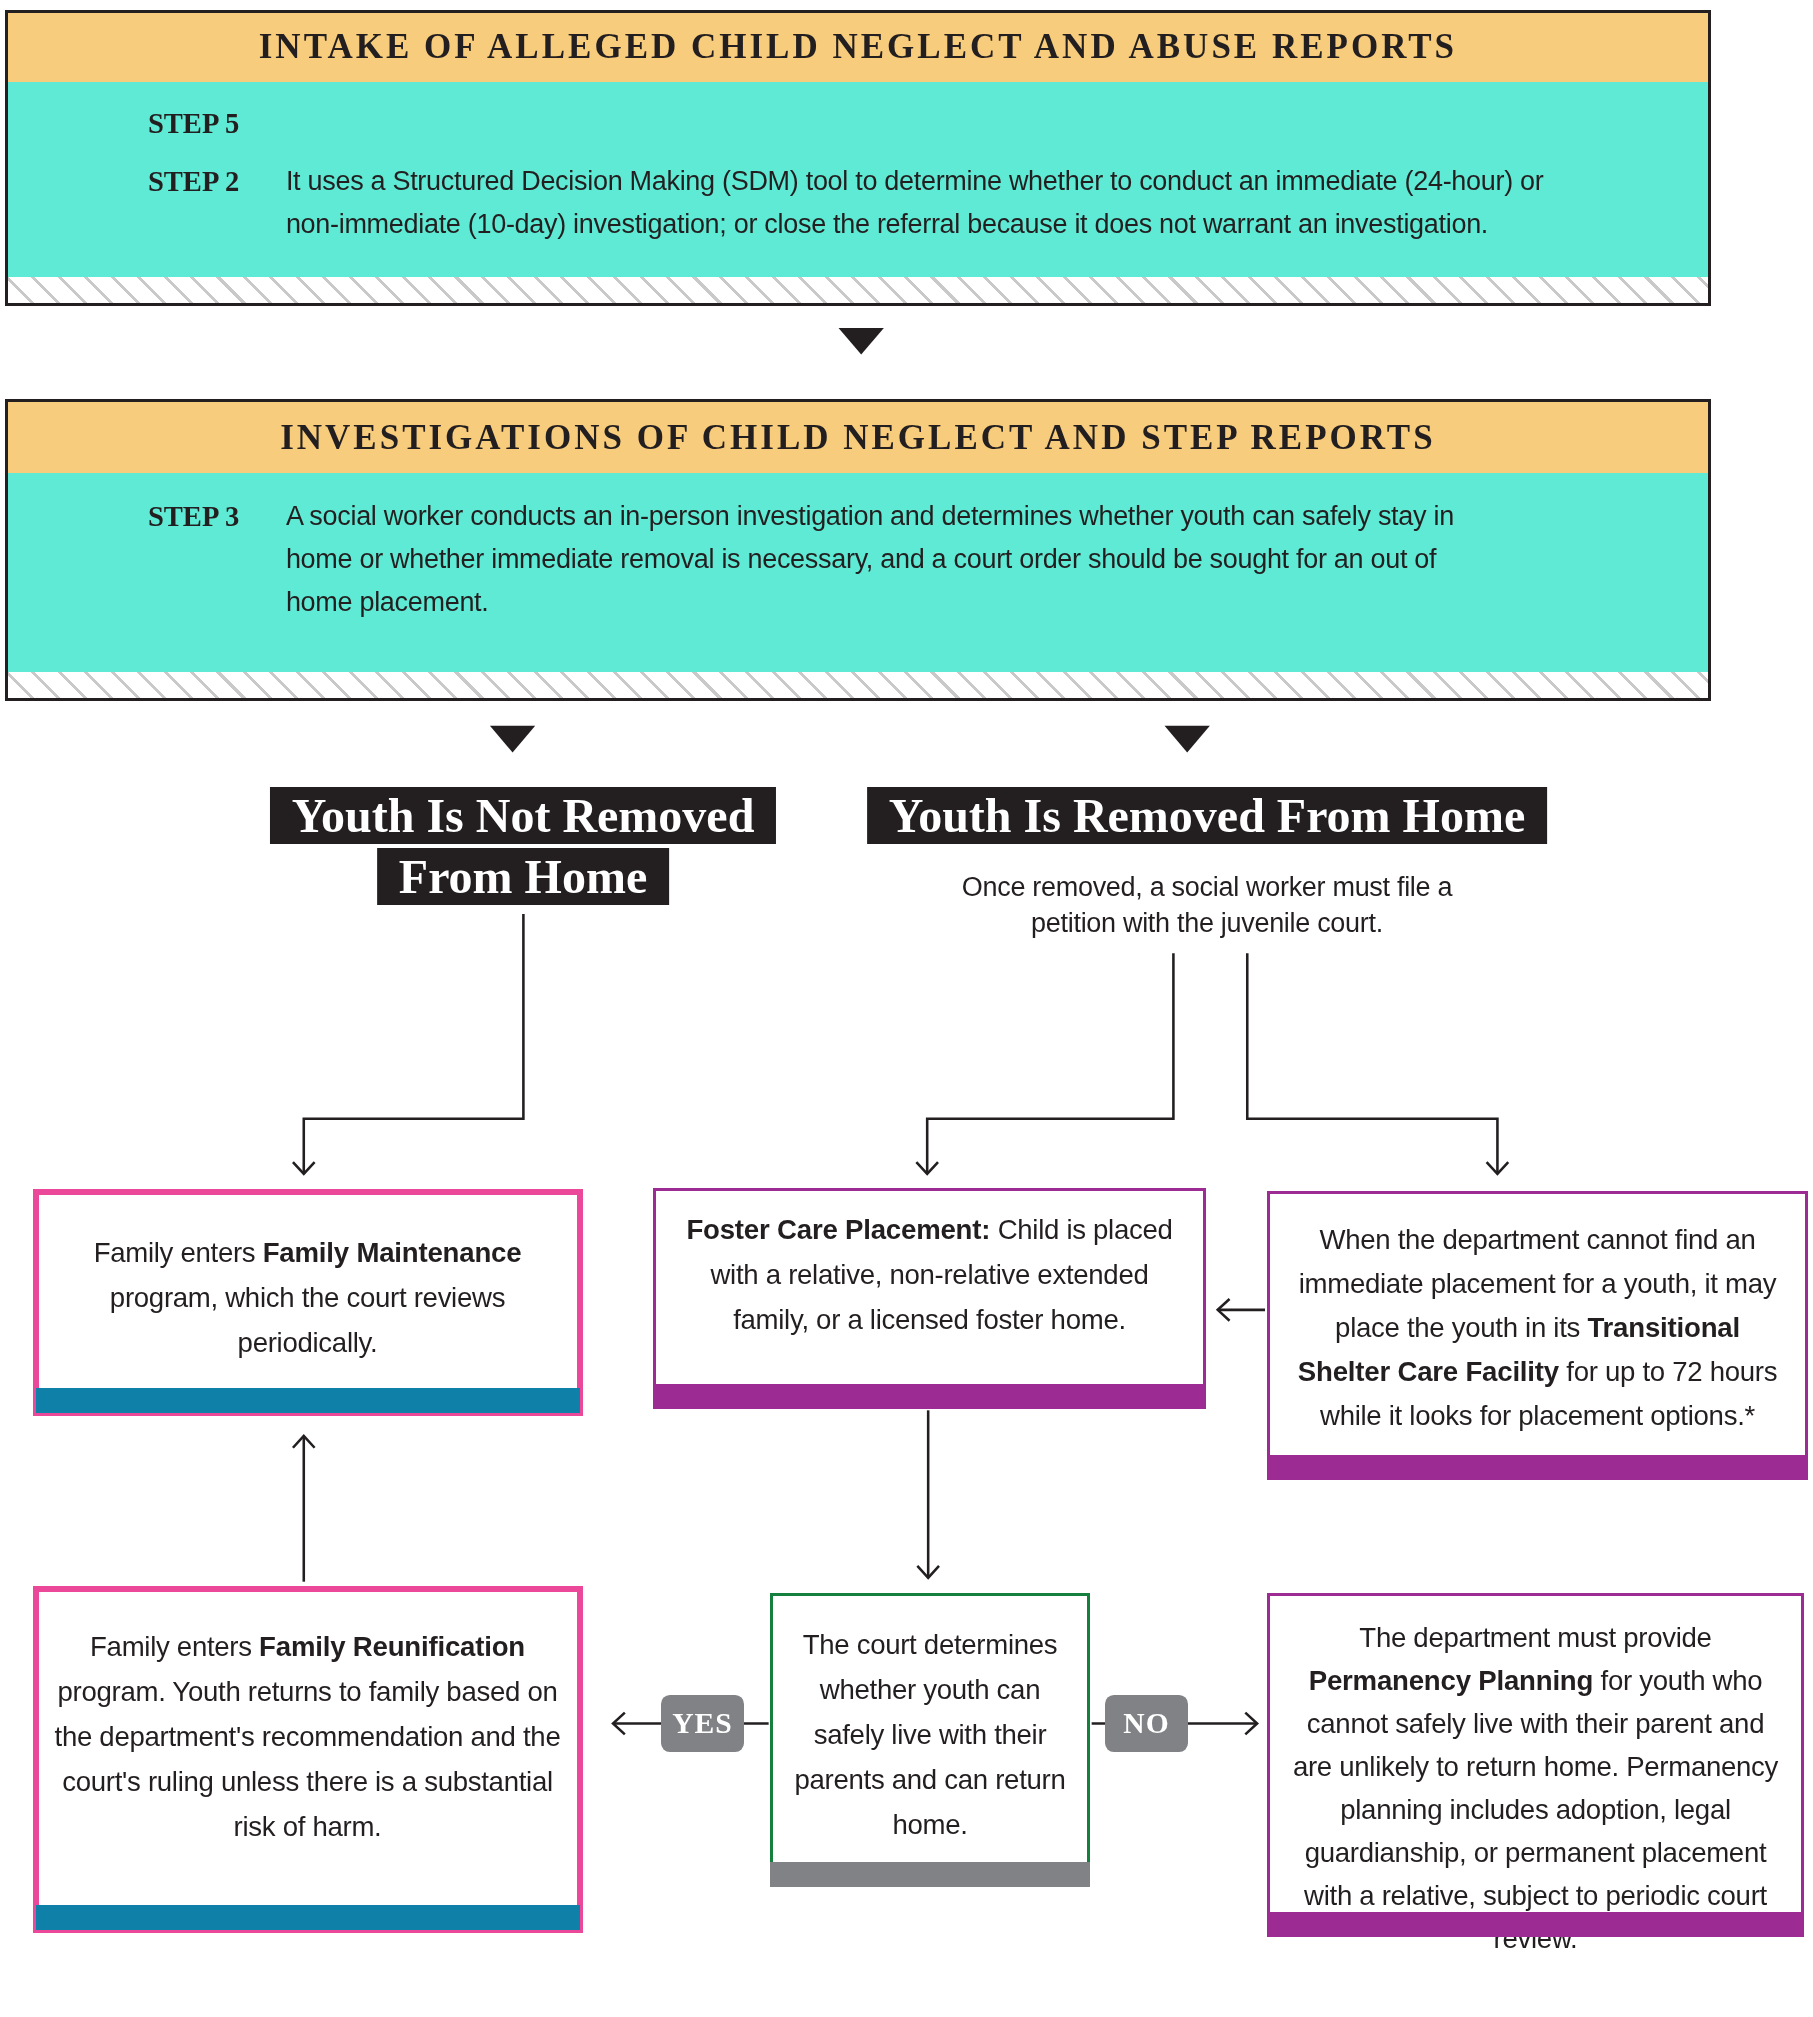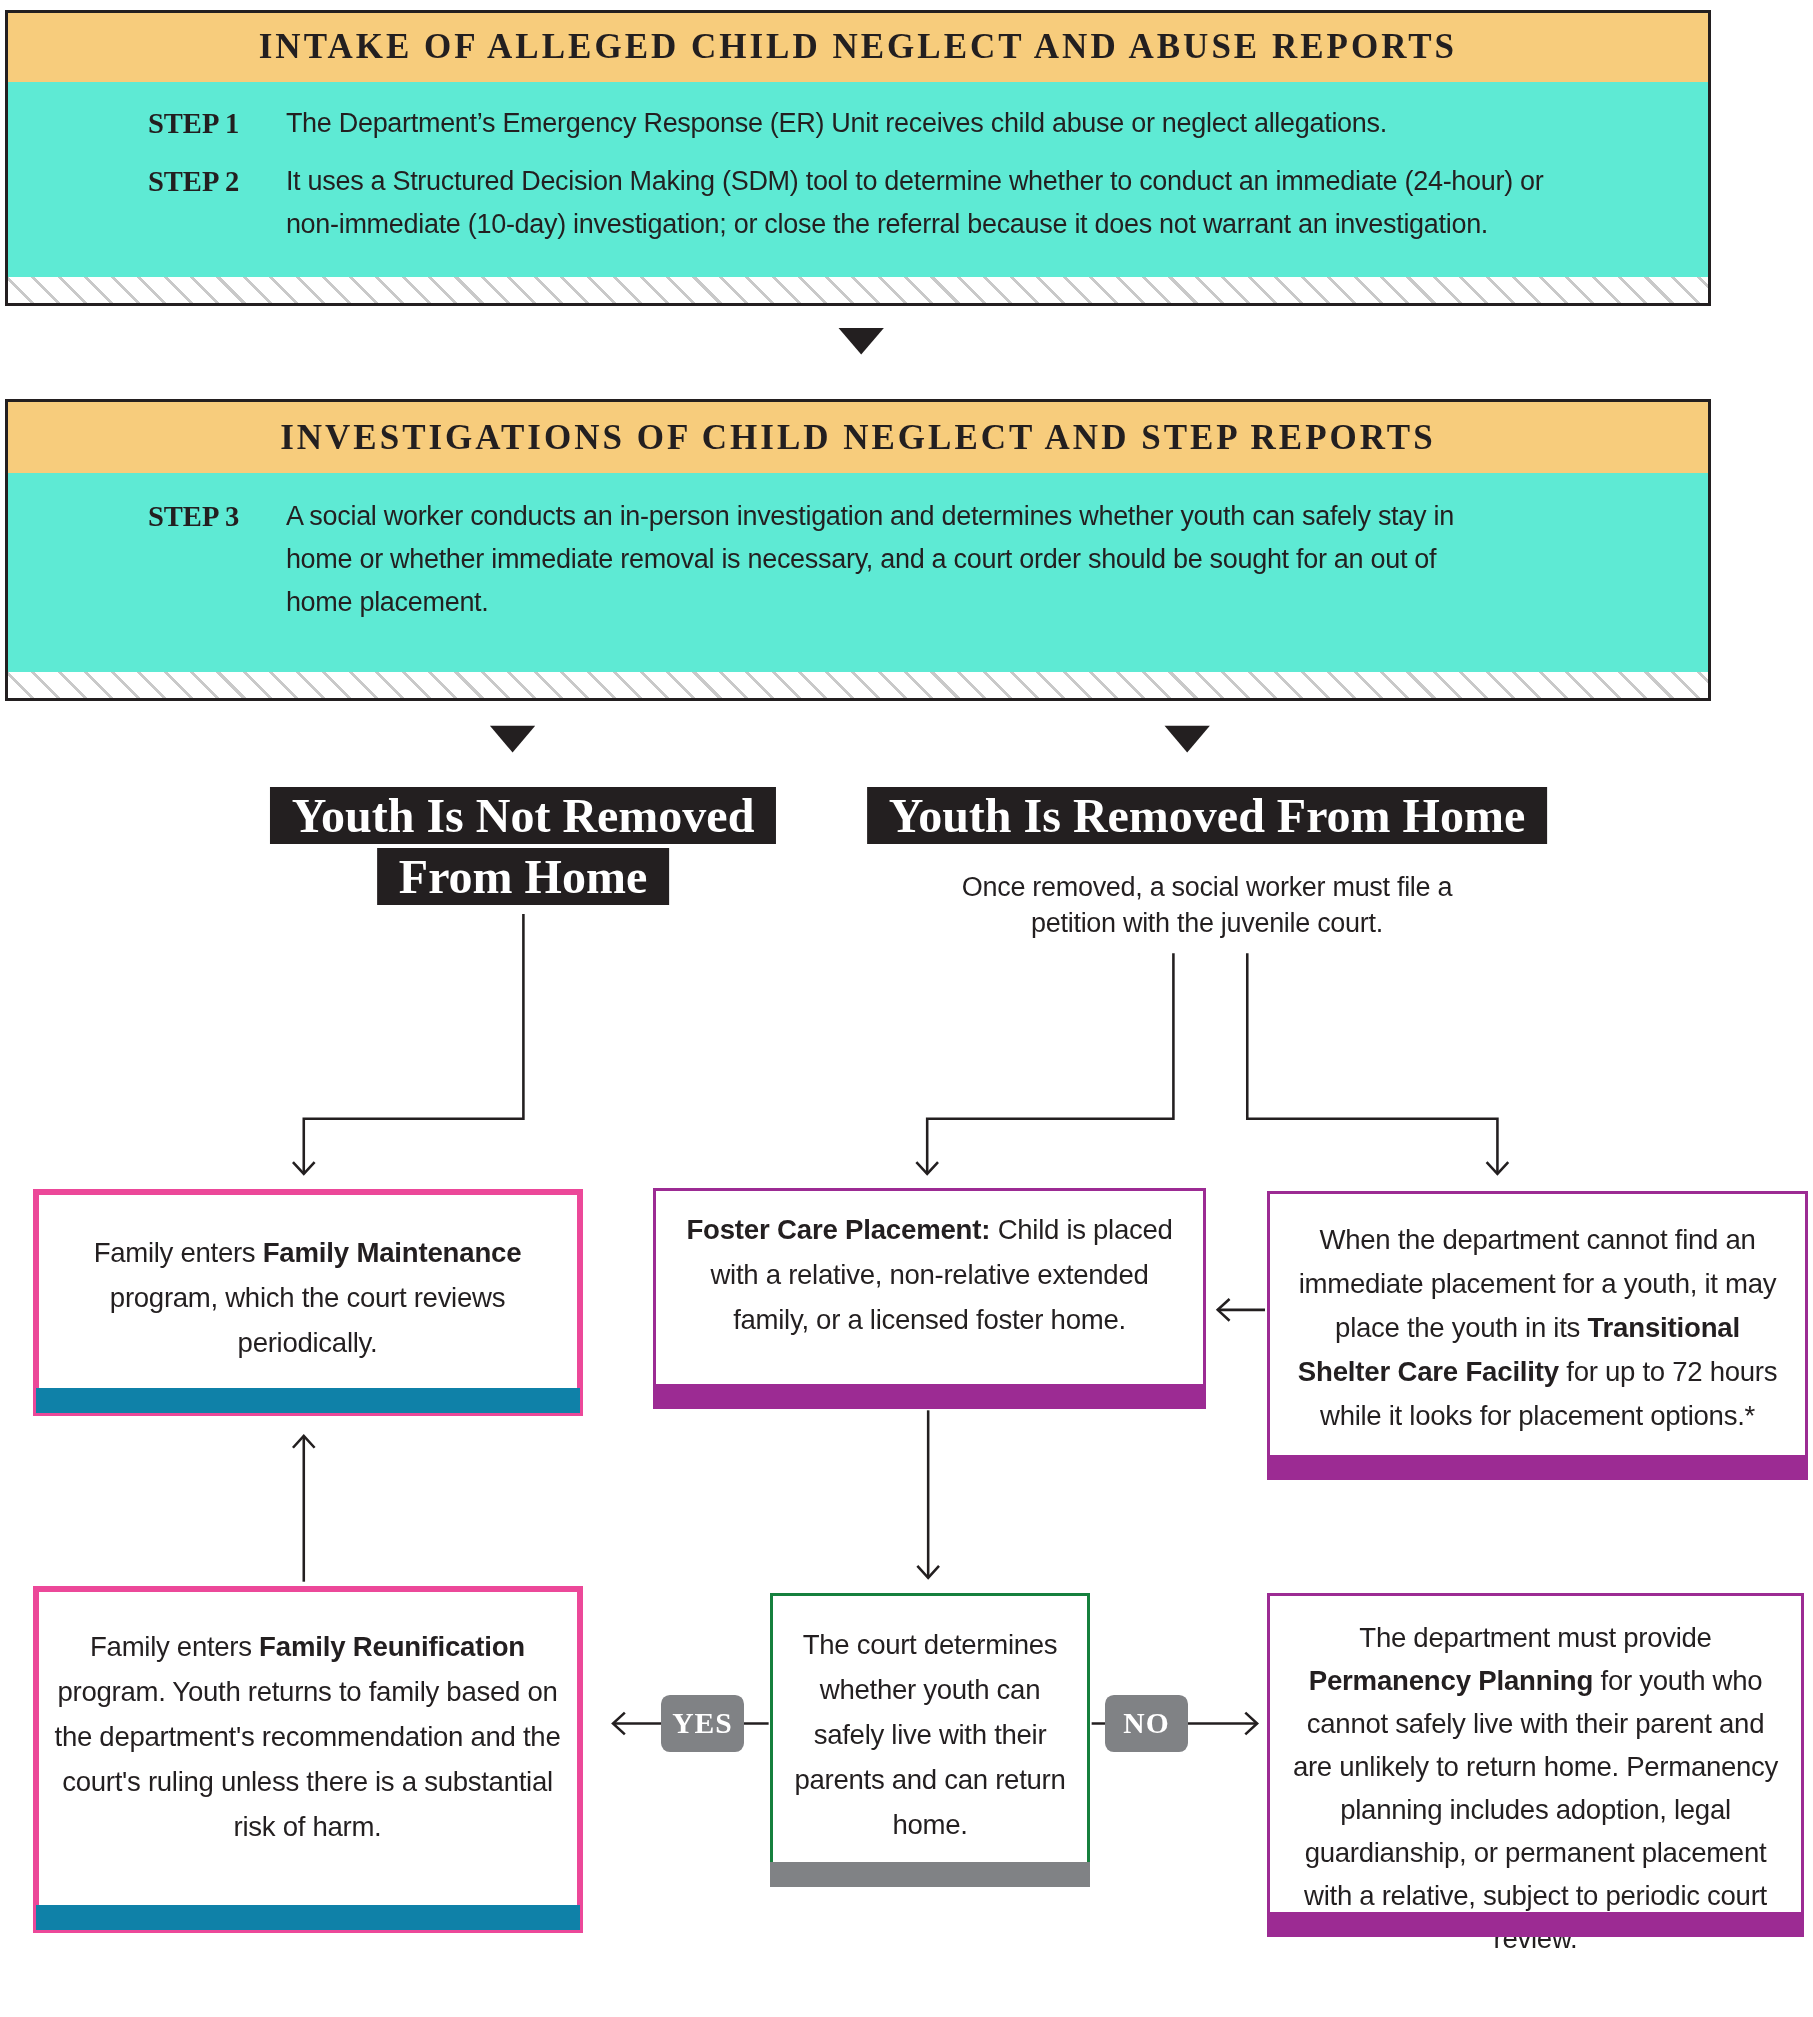--- a/index.html
+++ b/index.html
@@ -64,22 +64,21 @@
     <g fill="#231F20">
       <polygon points="851,333 897,333 874,360"></polygon>
       <polygon points="497,737 543,737 520,764"></polygon>
       <polygon points="1182,737 1228,737 1205,764"></polygon>
     </g>
   </svg>
 
   <div class="panel panel-a">
     <div class="panel-header">INTAKE OF ALLEGED CHILD NEGLECT AND ABUSE REPORTS</div>
     <div class="step-row" style="margin-top:19.7px;">
-      <div class="step-label">STEP 1</div>
-      <div class="step-text" style="max-width:1310px;">The Department’s Emergency Response (ER) Unit receives child abuse or neglect allegations.</div>
+      <div class="step-label">STEP 5</div>
     </div>
     <div class="step-row" style="margin-top:15.8px;">
       <div class="step-label">STEP 2</div>
       <div class="step-text" style="max-width:1300px;">It uses a Structured Decision Making (SDM) tool to determine whether to conduct an immediate (24-hour) or non-immediate (10-day) investigation; or close the referral because it does not warrant an investigation.</div>
     </div>
     <div class="hatch"></div>
   </div>
 
   <div class="panel panel-b">
     <div class="panel-header">INVESTIGATIONS OF CHILD NEGLECT AND STEP REPORTS</div>

